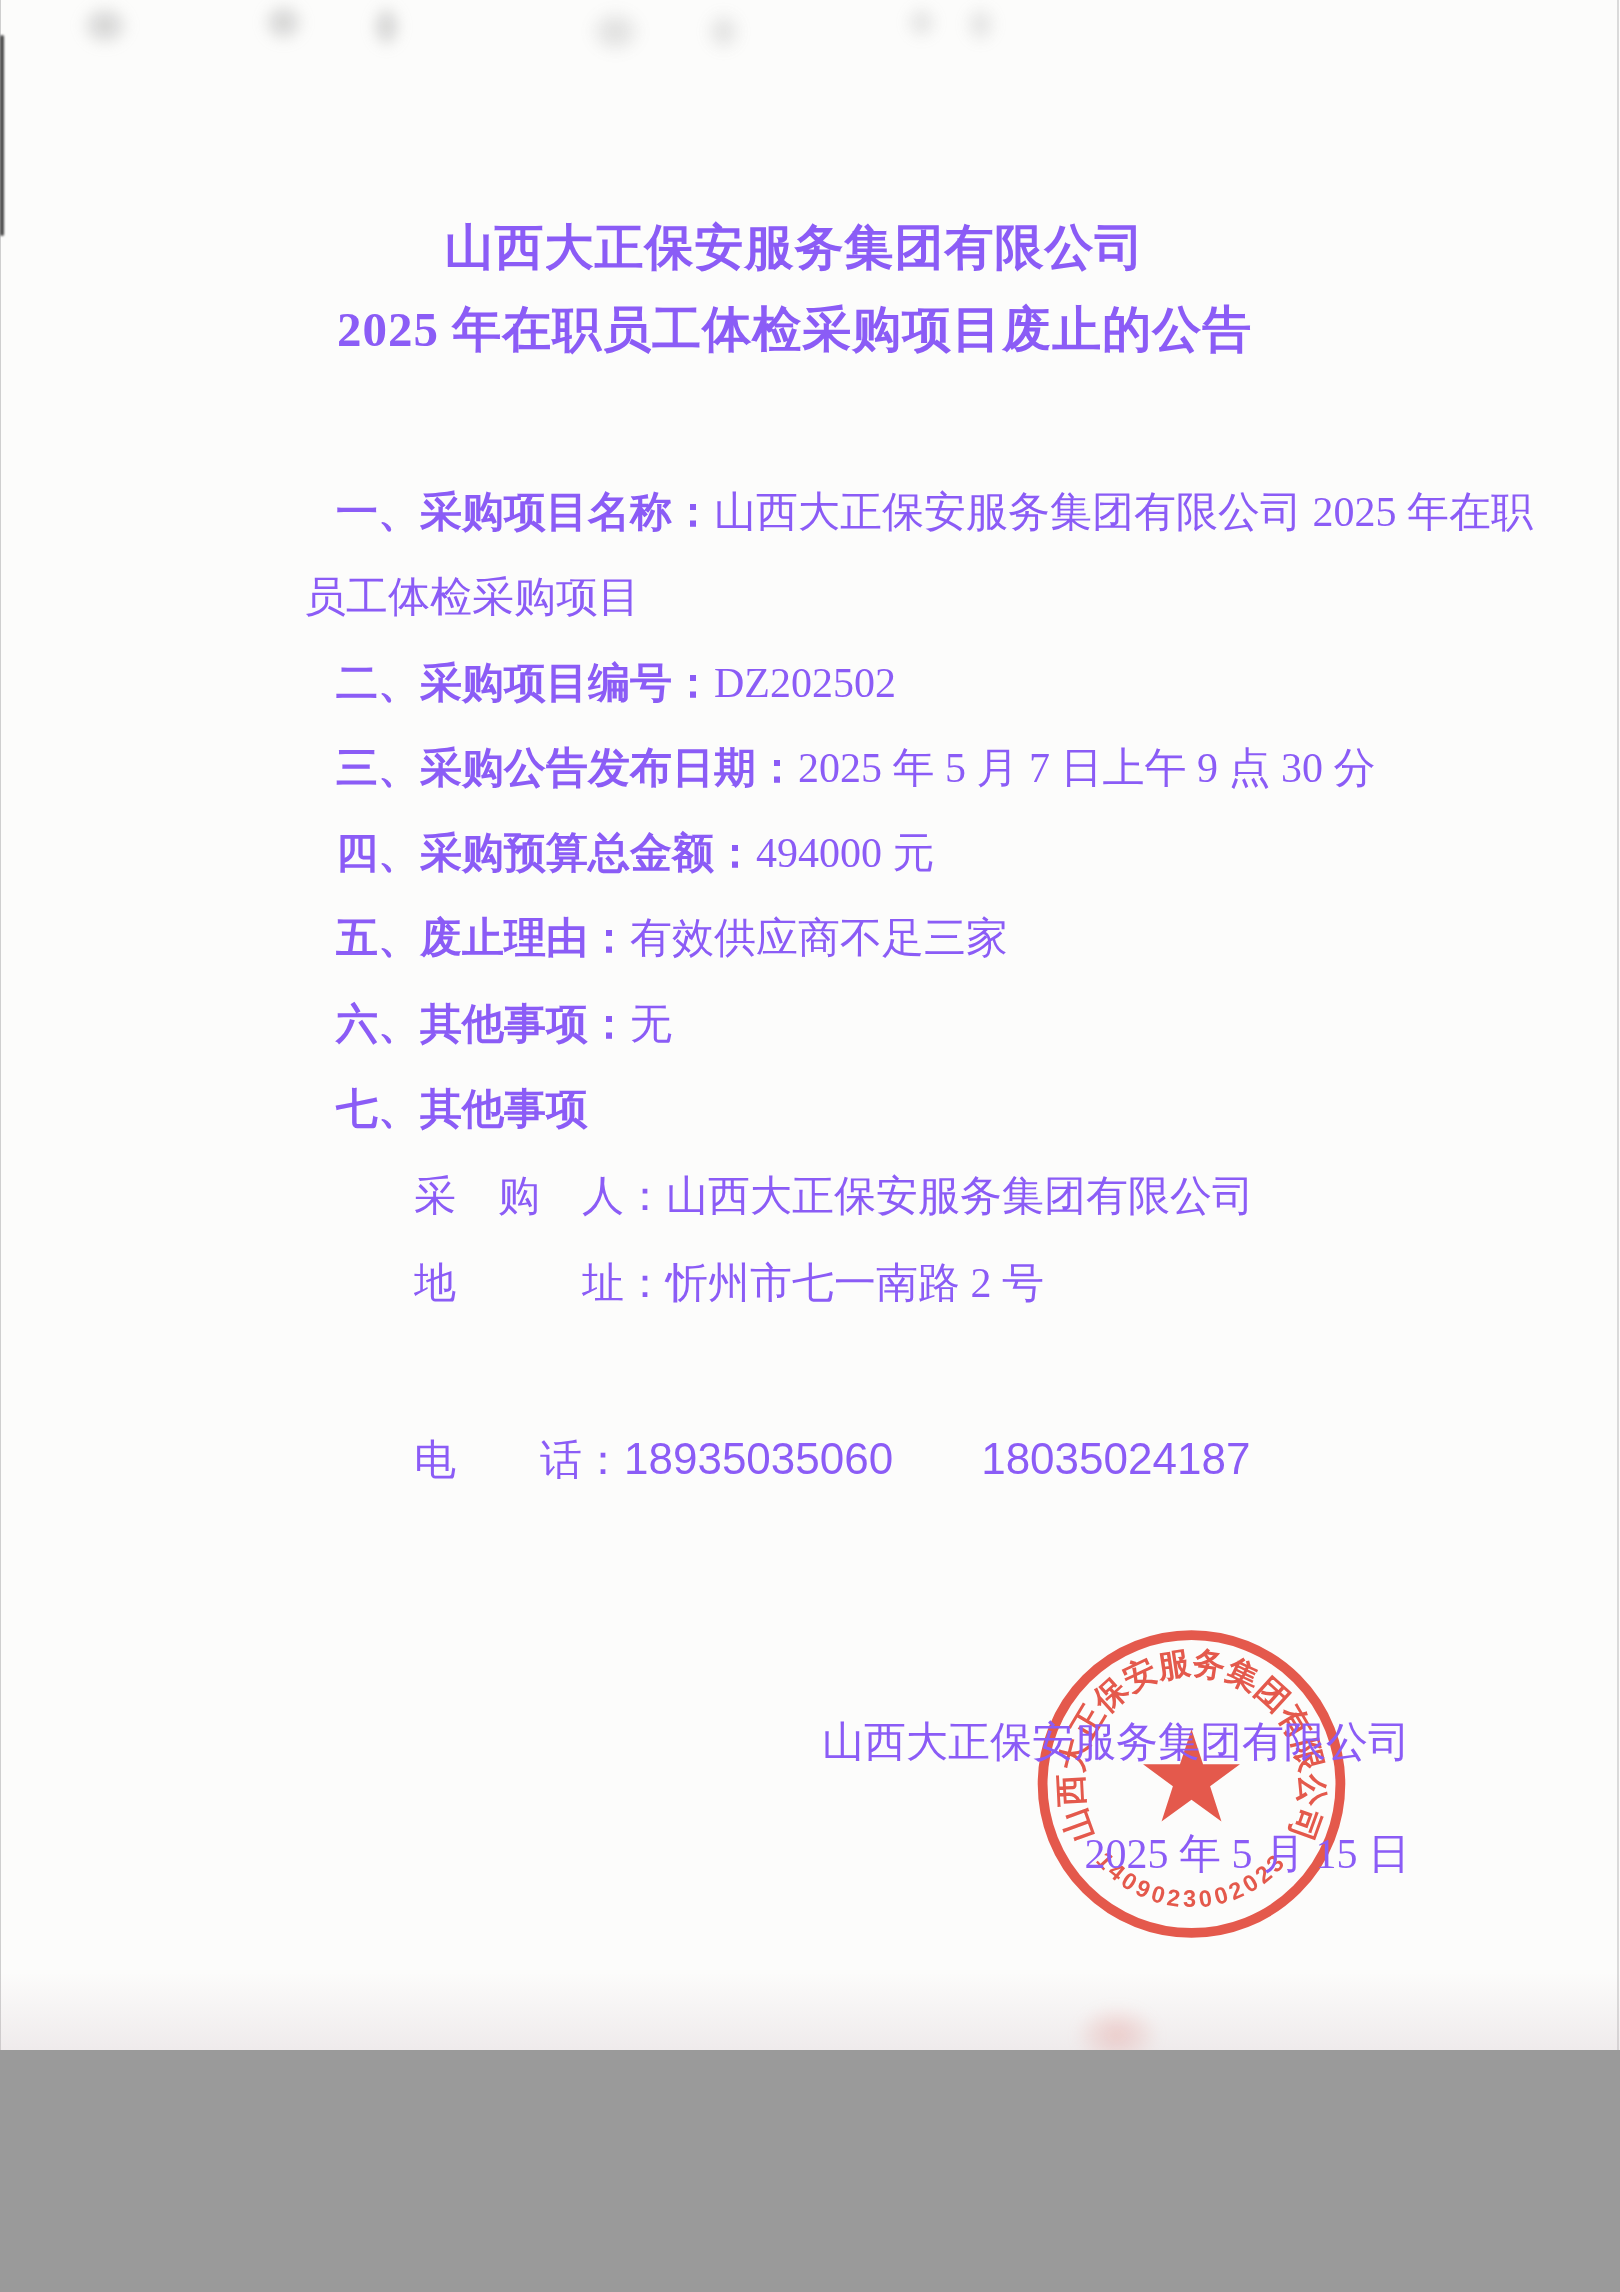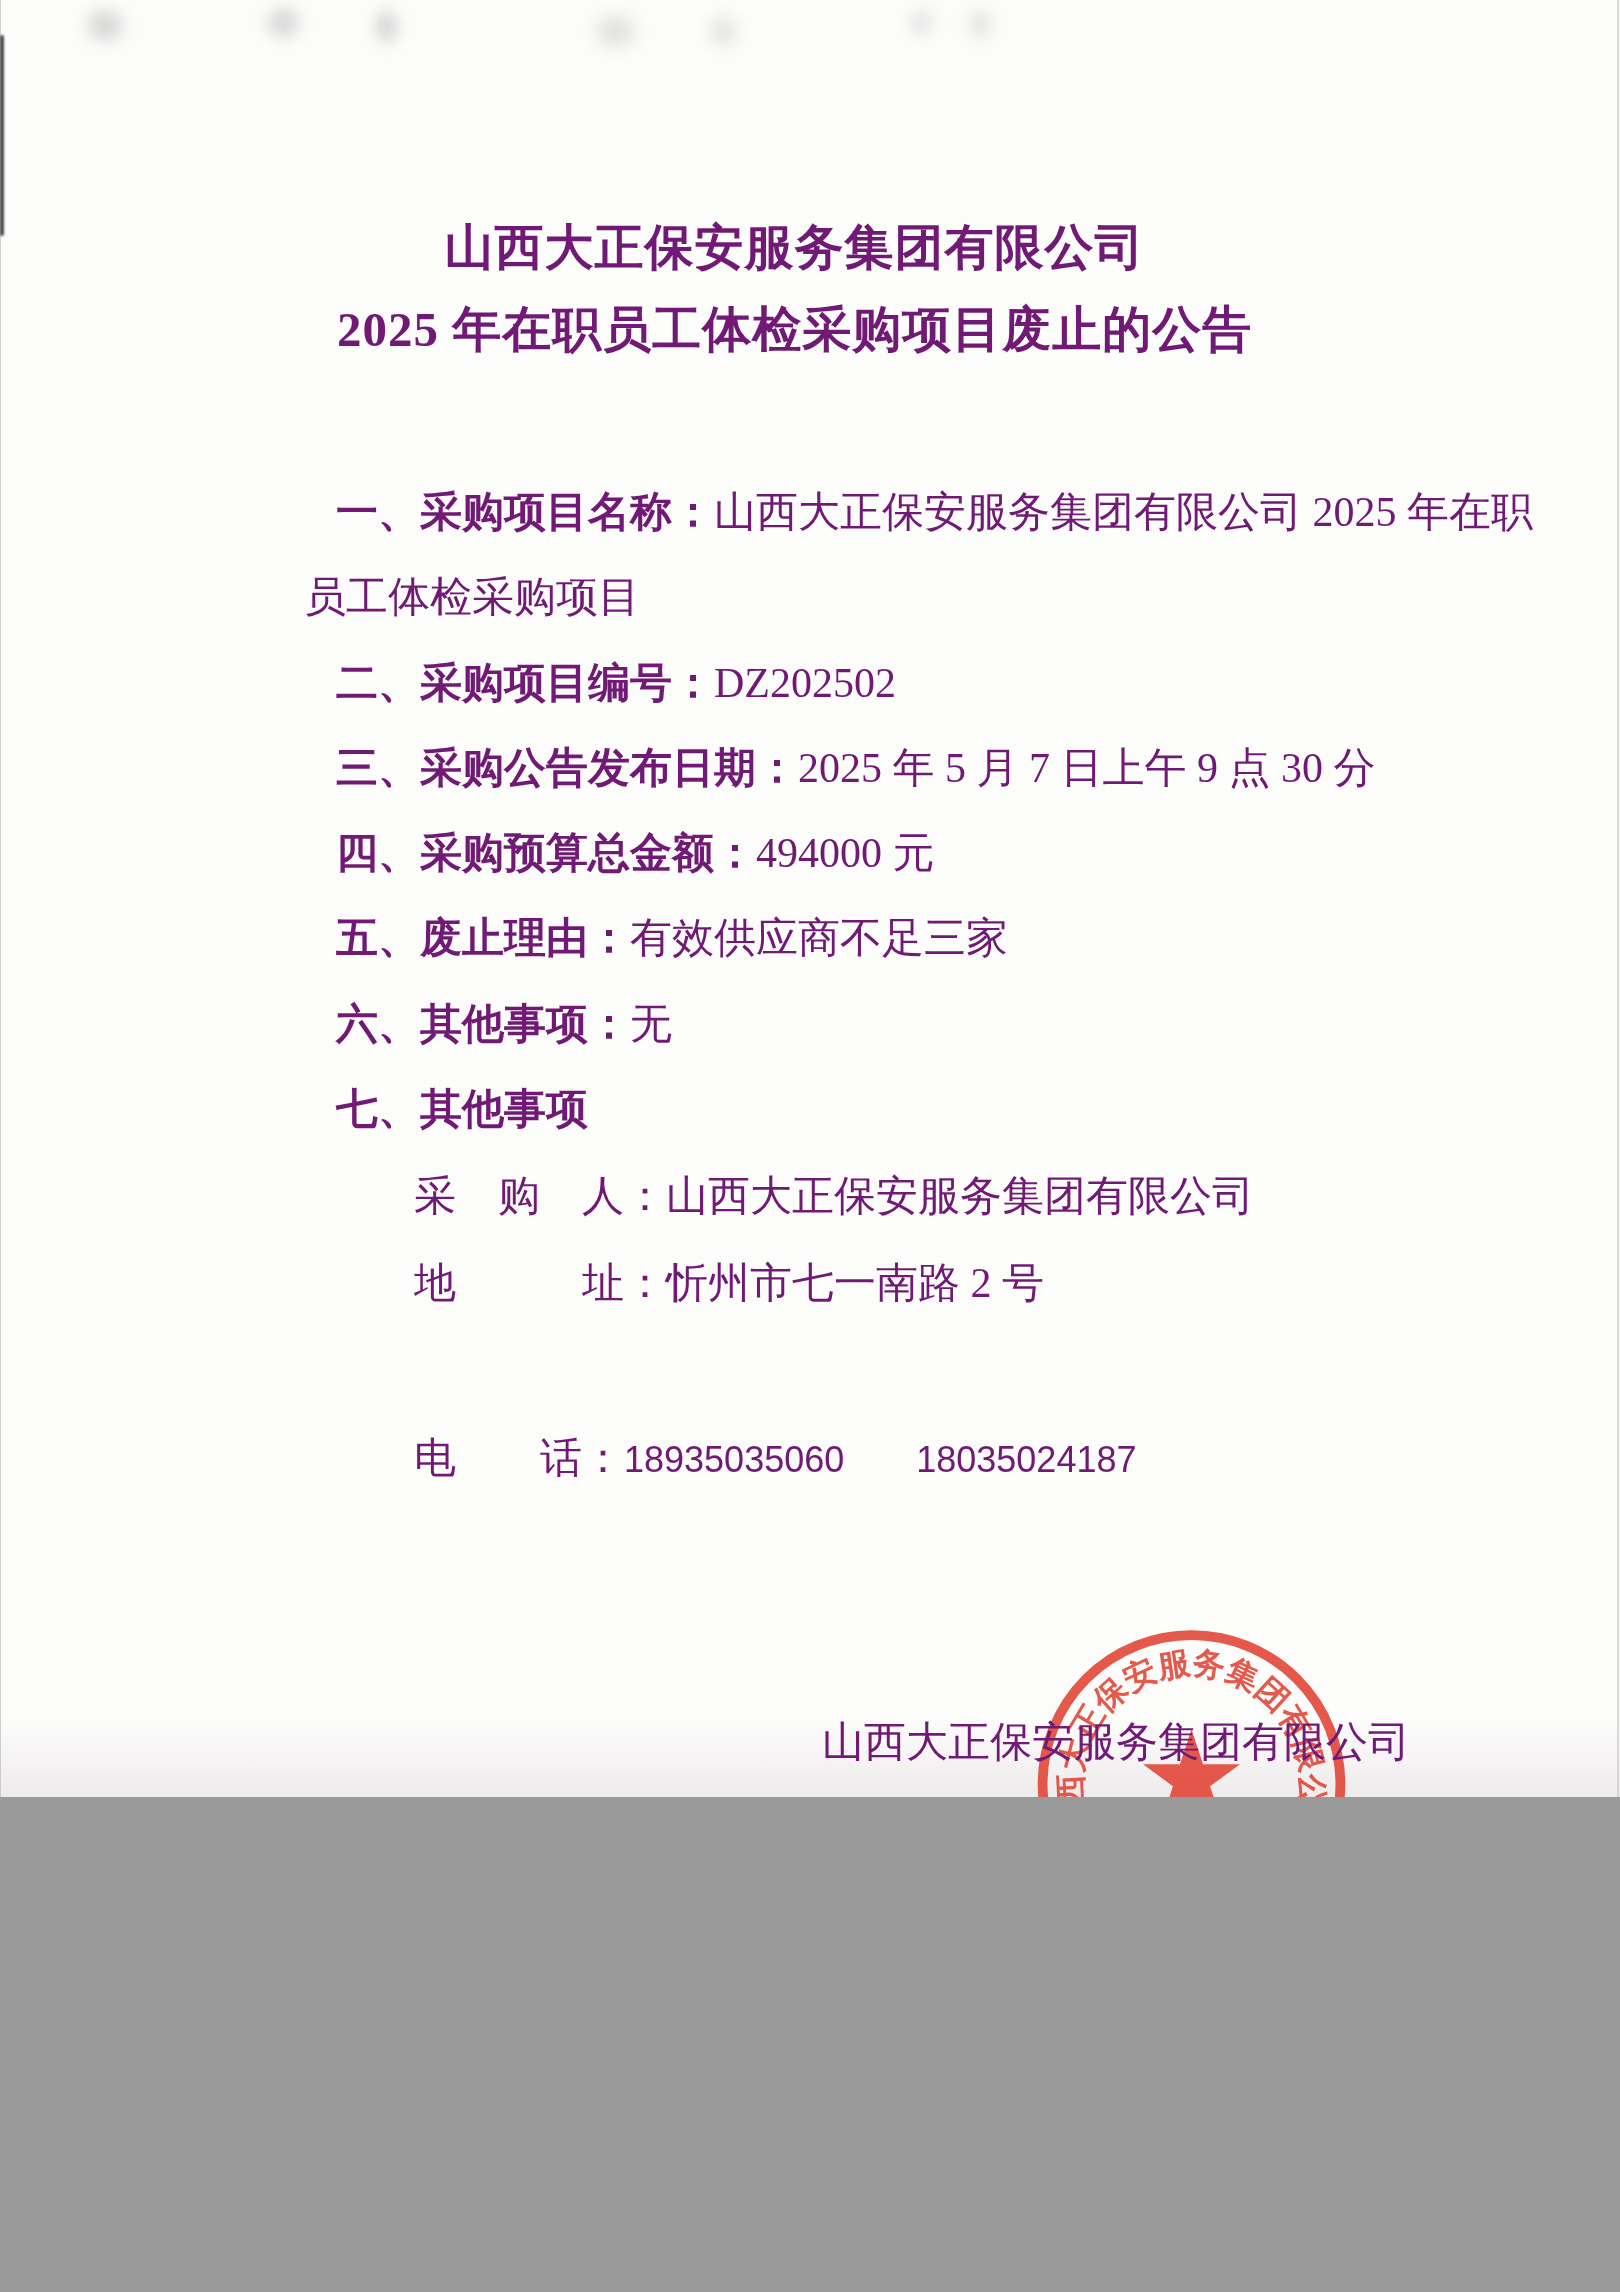--- a/index.html
+++ b/index.html
@@ -1,22 +1,22 @@
 <!DOCTYPE html>
 <html><head>
 <meta charset="utf-8">
 <style>
   html,body{margin:0;padding:0;background:#9a9a9a;}
   .page{
     position:relative;
-    width:1620px;height:1797px;
+    width:1620px;height:2050px;
     background:#fcfcfb;
     overflow:hidden;
     font-family:"Liberation Serif", serif;
-    color:#701a75;
+    color:#8b5cf6;
   }
   
   .edge-left{position:absolute;left:0;top:0;width:1px;height:100%;background:#cfcfcf;}
   .edge-right{position:absolute;right:1px;top:0;width:2px;height:100%;background:#dadada;}
   .edge-mark{position:absolute;left:0;top:35px;width:3.9px;height:201px;background:#4a4a4a;border-radius:2px;filter:blur(1px);}
   .smudge{position:absolute;border-radius:50%;filter:blur(5.9px);}
   .smudge.gray{background:radial-gradient(ellipse at center, rgba(150,150,150,.45), rgba(150,150,150,0) 70%);}
   .smudge.pink{background:radial-gradient(ellipse at center, rgba(226,120,110,.35), rgba(226,120,110,0) 70%);}
   .bottom-mottle{
     position:absolute;left:0;bottom:0;width:100%;height:78px;
@@ -27,21 +27,21 @@
     text-align:center;font-weight:bold;font-size:49px;line-height:59px;
     letter-spacing:1px;white-space:pre-wrap;
   }
   .line{position:absolute;font-size:42px;line-height:49px;white-space:pre-wrap;}
   .line .lbl{font-weight:bold;white-space:pre-wrap;}
   .line .val{font-weight:normal;white-space:pre-wrap;}
   .line.item{left:294px;font-family:Liberation Serif, serif;}
   .line.cont{left:262px;}
   .line.contact{left:372px;}
   .line.contact .lbl{font-weight:normal;margin-top:44px;}
-  .val.sans{font-family:"Liberation Sans", sans-serif;font-size:36px;}
+  .val.sans{font-family:"Liberation Sans", sans-serif;font-size:44px;}
   .sig{position:absolute;right:210px;font-size:42px;line-height:51px;text-align:right;white-space:pre-wrap;}
   .stamp-svg{position:absolute;left:1010px;top:1596px;opacity:.88;}
 </style>
 </head>
 <body>
 
 <div class="page">
 
   <div class="edge-left"></div>
   <div class="edge-right"></div>

